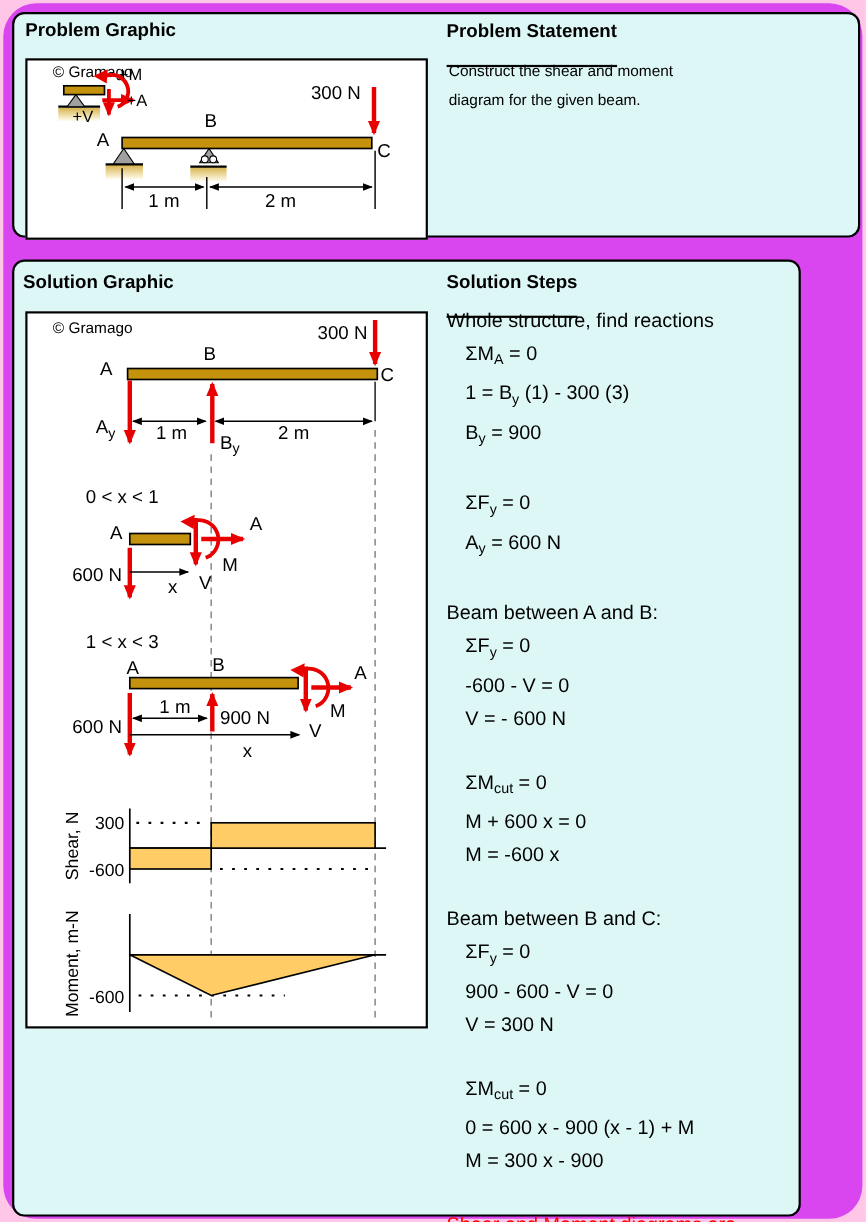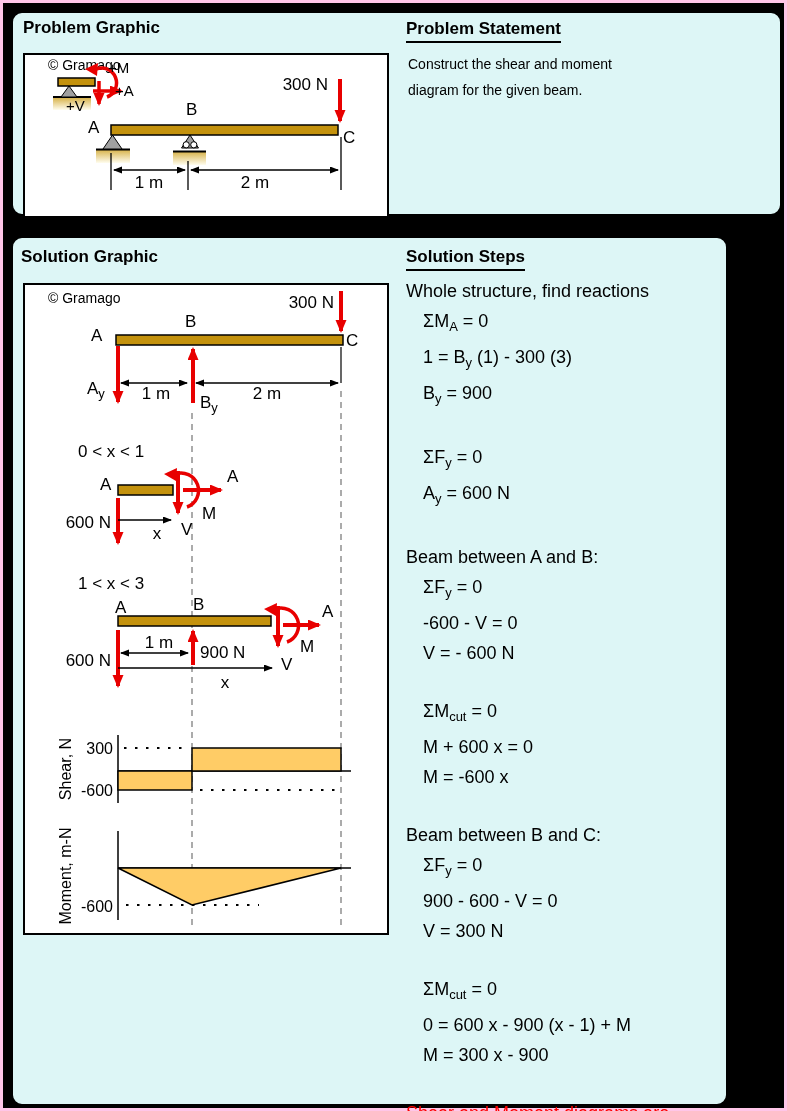--- a/index.html
+++ b/index.html
@@ -2,29 +2,29 @@
 <html><head>
 <meta charset="utf-8">
 <title>Beam Shear and Moment Diagram Problem</title>
 <style>
   html,body { margin:0; padding:0; }
   body {
     width:787px; height:1111px; position:relative;
     background:#FFC6E8;
     font-family:"Liberation Sans", sans-serif; color:#000;
   }
-  .page { position:absolute; left:3px; top:3px; right:3px; bottom:3px; background:#000000; }
+  .page { position:absolute; left:3px; top:3px; right:3px; bottom:3px; background:#d946ef;border-radius:30px; }
   .panel {
     position:absolute; background:#DDF6F6;
     border:2px solid #000; border-radius:11px; box-sizing:border-box;
   }
   #panel1 { left:8px; top:8px; width:771px; height:205px; }
   #panel2 { left:8px; top:233px; width:717px; height:870px; }
   .heading { position:absolute; font-size:17px; font-weight:bold; white-space:nowrap; }
-  .underlined { border-bottom:2px solid #000; padding-bottom:2px; }
+  .underlined { border-bottom:2px solid #000; padding-bottom:20px; }
   .gbox {
     position:absolute; background:#FFFFFF; border:2px solid #000; box-sizing:border-box;
     overflow:hidden;
     margin-top:10px;
   }
   #box1 { left:10px; top:30px; width:366px; height:165px; }
   #box2 { left:10px; top:35px; width:366px; height:652px; }
   .statement { position:absolute; left:395px; top:38px; font-size:14px; line-height:26px; }
   .steps { position:absolute; left:393px; top:38px; width:372px; font-size:18px; line-height:30px; }
   .step-line { white-space:nowrap; }

